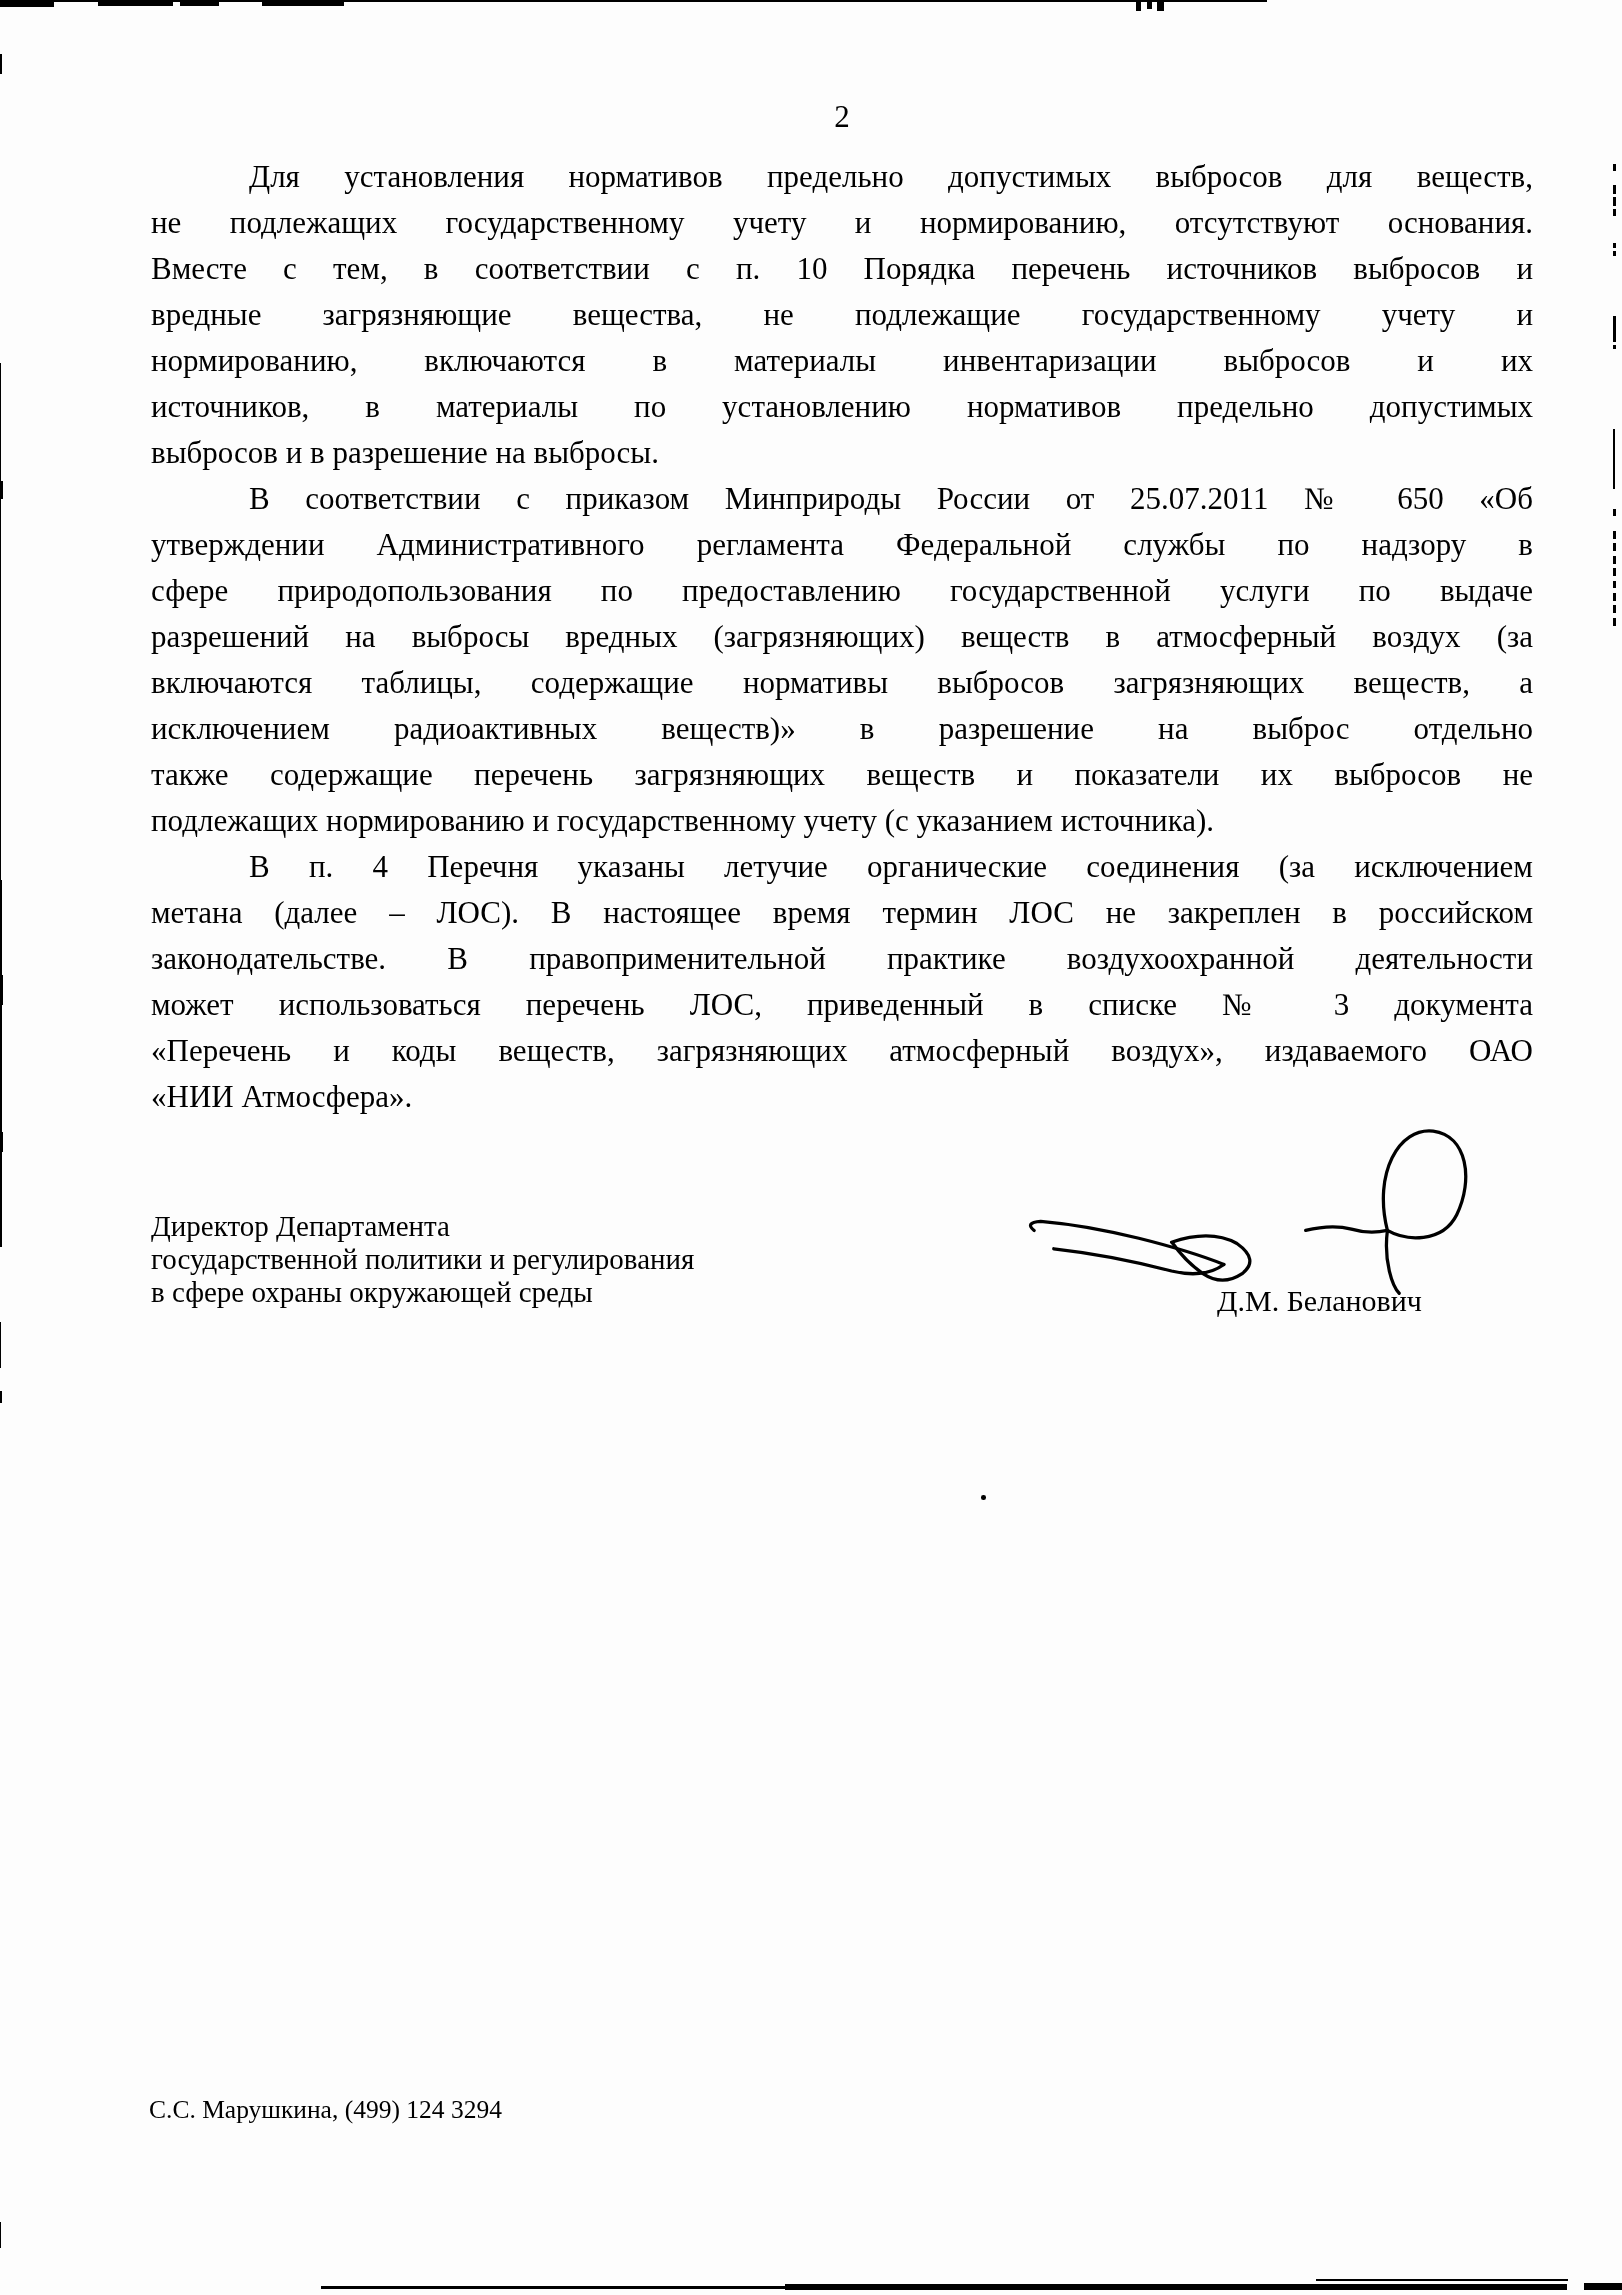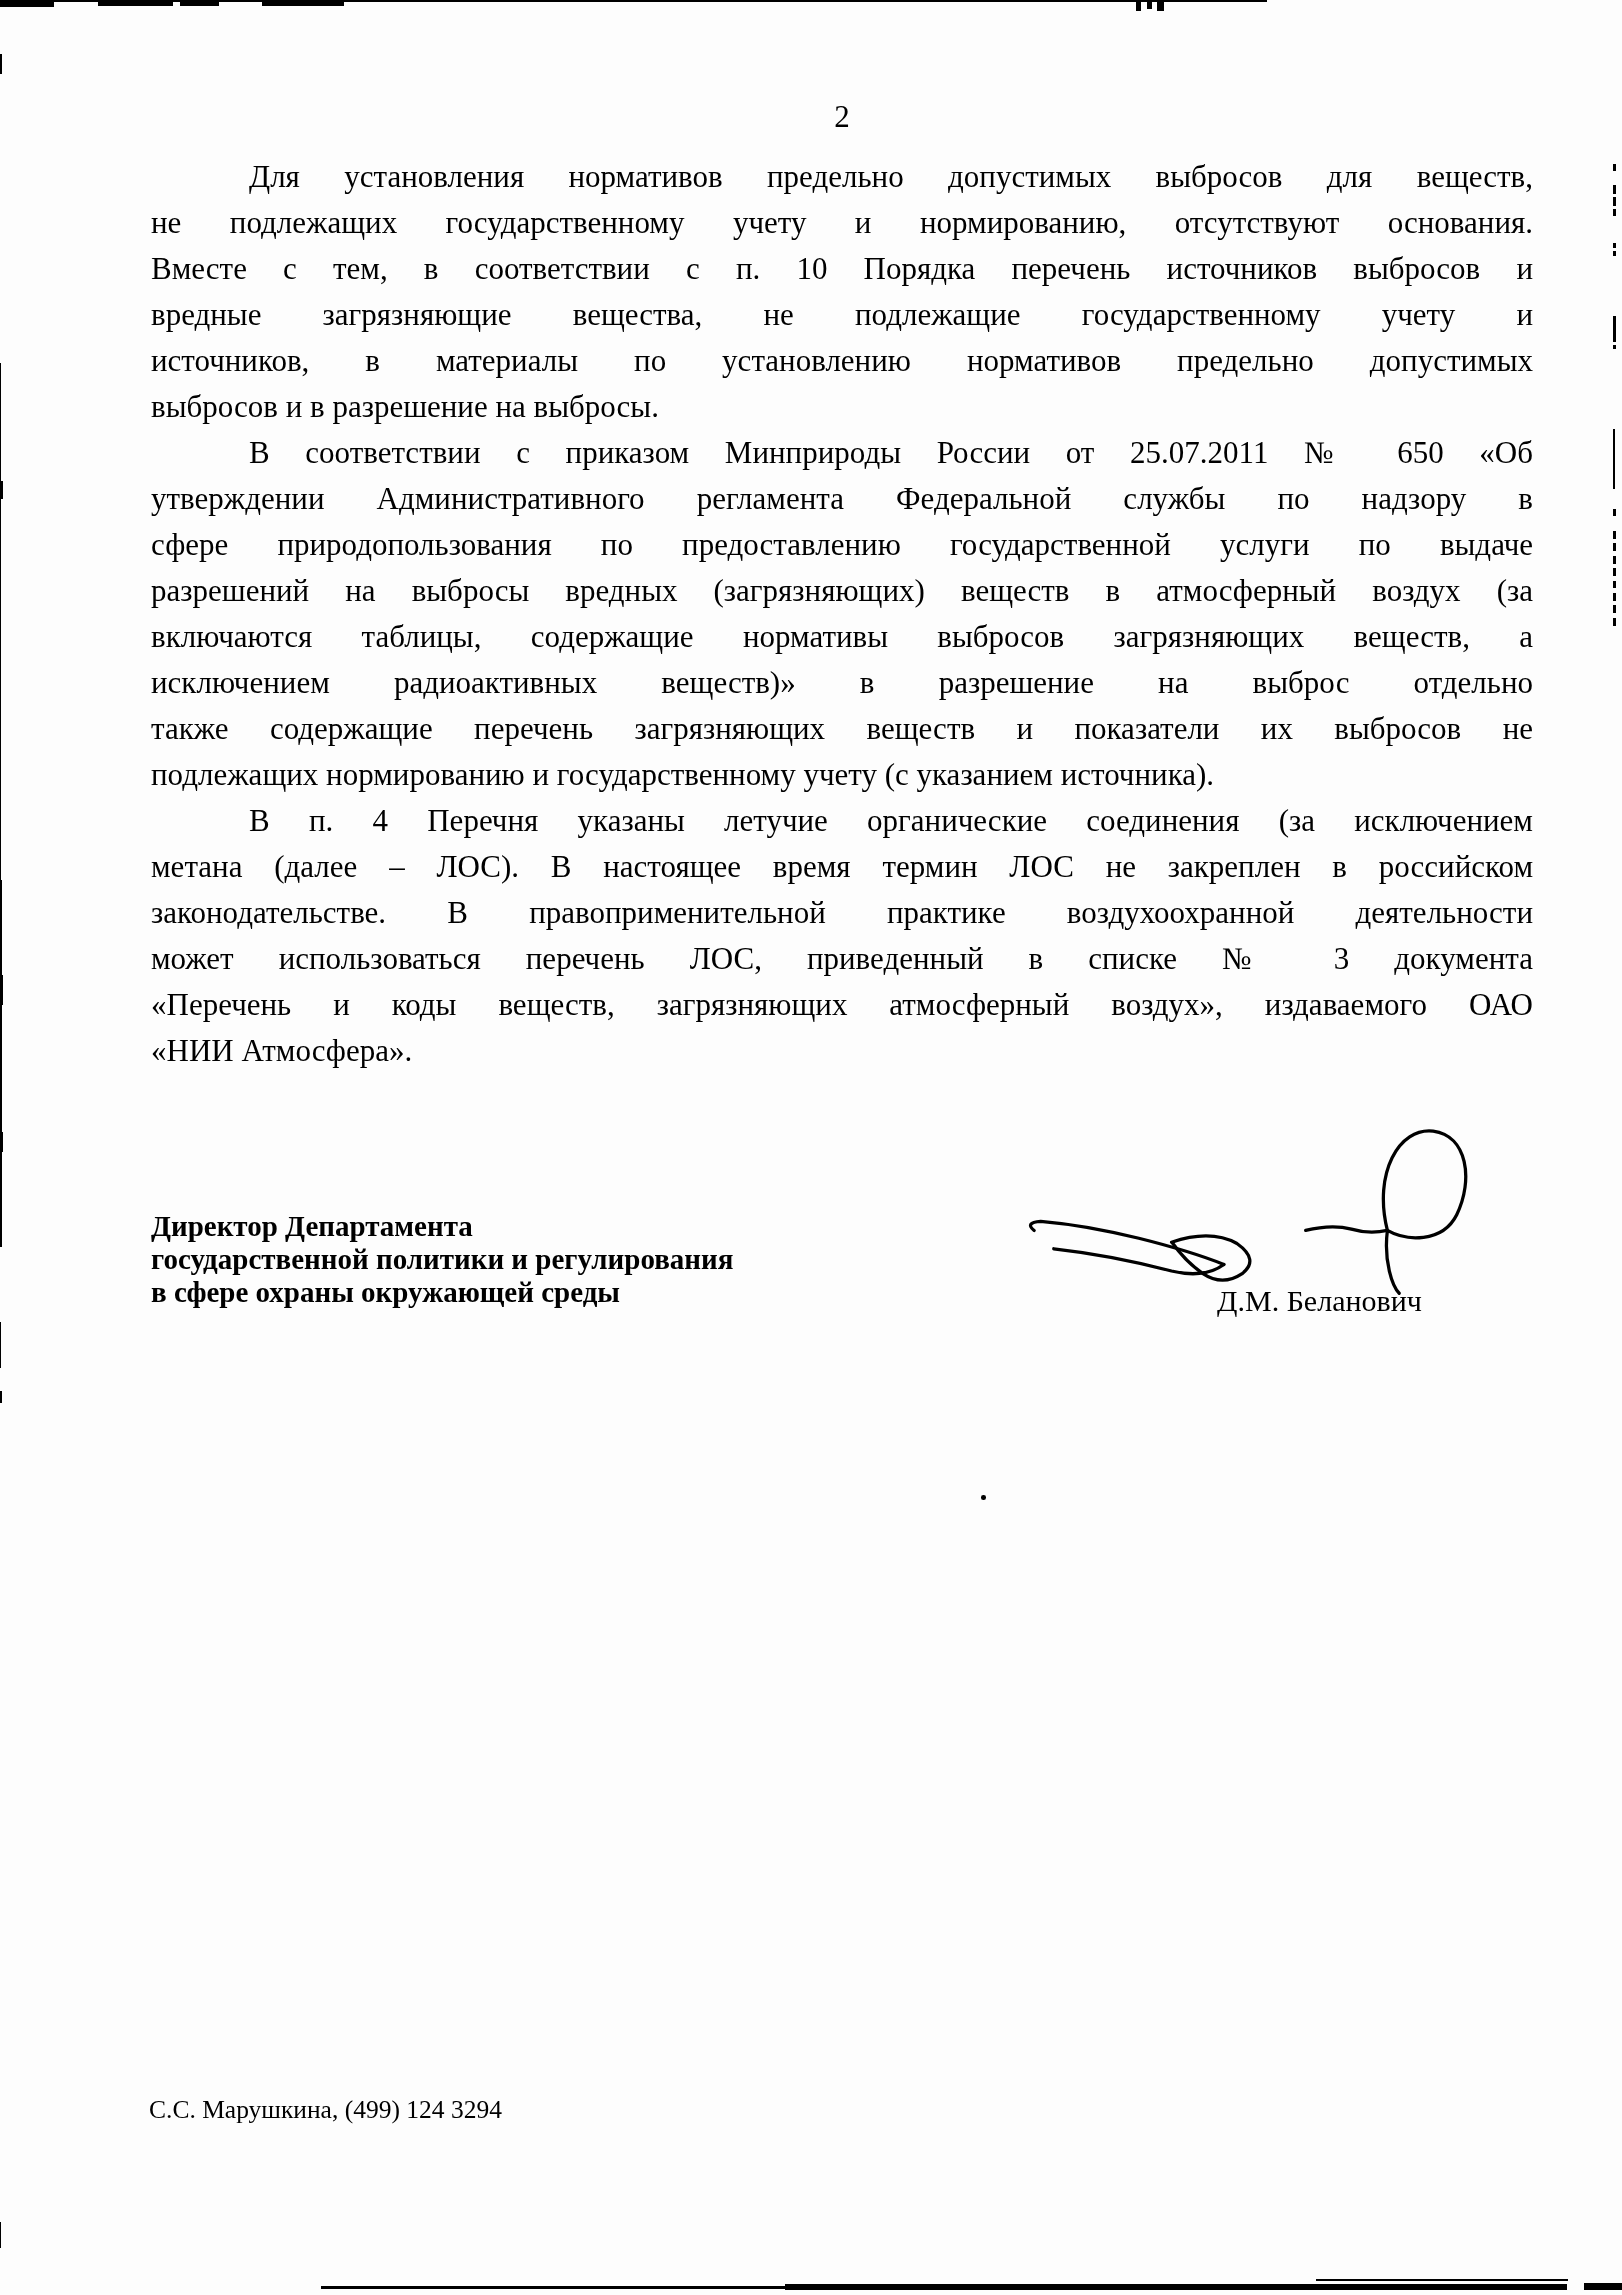--- a/index.html
+++ b/index.html
@@ -29,21 +29,21 @@
     text-align-last:justify;
   }
   .line.first{ text-indent:98px; }
   .line.last{ text-align-last:left; }
   .sig-title{
     position:absolute;
     left:151px; top:1210px; width:785px;
     font-size:29px;
     line-height:33px;
   }
-  .sig-title .line{ text-align:left; text-align-last:left;font-weight:bold; }
+  .sig-title .line{ text-align:left; text-align-last:left; }
   .sig-title .line.first{ text-indent:0; }
   .signer-name{
     position:absolute;
     left:1217px; top:1284px; width:327px;
     font-size:30px;
   }
   .footer-contact{
     position:absolute;
     left:149px; top:2095px;
     font-size:25.5px;
@@ -106,20 +106,21 @@
   <div class="dot-artifact"></div>
 
   <div class="page-number">2</div>
 
   <div class="body-text">
     <div>
         <div class="line first">Для установления нормативов предельно допустимых выбросов для веществ,</div>
         <div class="line">не подлежащих государственному учету и нормированию, отсутствуют основания.</div>
         <div class="line">Вместе с тем, в соответствии с п. 10 Порядка перечень источников выбросов и</div>
         <div class="line">вредные загрязняющие вещества, не подлежащие государственному учету и</div>
+        <div class="line">нормированию, включаются в материалы инвентаризации выбросов и их</div>
         <div class="line">источников, в материалы по установлению нормативов предельно допустимых</div>
         <div class="line last">выбросов и в разрешение на выбросы.</div>
       </div>
     <div>
         <div class="line first">В соответствии с приказом Минприроды России от 25.07.2011 № 650 «Об</div>
         <div class="line">утверждении Административного регламента Федеральной службы по надзору в</div>
         <div class="line">сфере природопользования по предоставлению государственной услуги по выдаче</div>
         <div class="line">разрешений на выбросы вредных (загрязняющих) веществ в атмосферный воздух (за</div>
         <div class="line">включаются таблицы, содержащие нормативы выбросов загрязняющих веществ, а</div>
         <div class="line">исключением радиоактивных веществ)» в разрешение на выброс отдельно</div>

